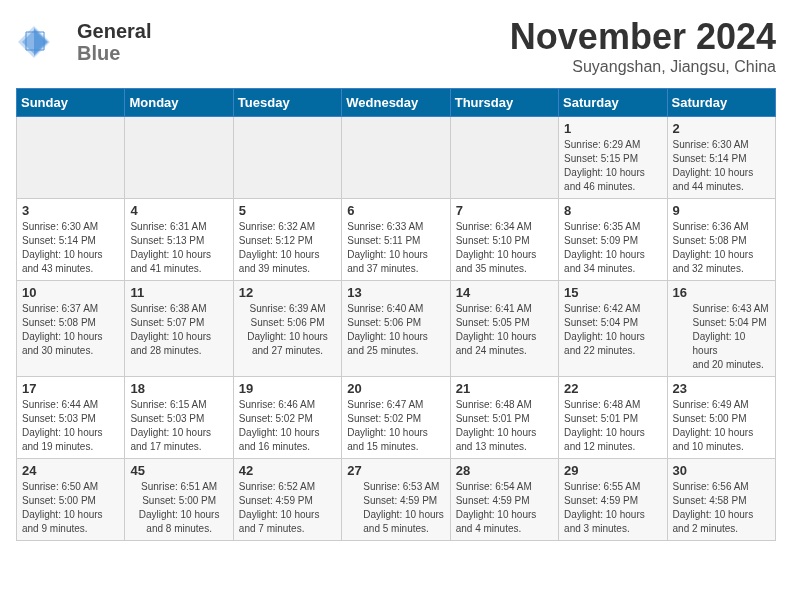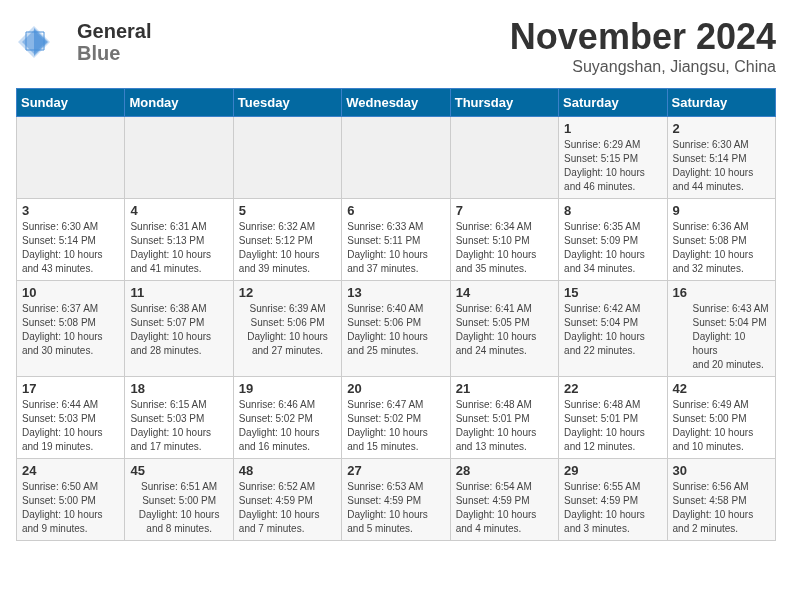--- a/index.html
+++ b/index.html
@@ -290,21 +290,21 @@
 and 13 minutes.</div>
         </td>
         <td>
           <span class="day-num">22</span>
           <div class="day-info" style="white-space: pre-line;">Sunrise: 6:48 AM
 Sunset: 5:01 PM
 Daylight: 10 hours
 and 12 minutes.</div>
         </td>
         <td>
-          <span class="day-num">42</span>
+          <span class="day-num">23</span>
           <div class="day-info" style="white-space: pre-line;">Sunrise: 6:49 AM
 Sunset: 5:00 PM
 Daylight: 10 hours
 and 10 minutes.</div>
         </td>
       </tr>
       <tr>
         <td>
           <span class="day-num">24</span>
           <div class="day-info" style="white-space: pre-line;">Sunrise: 6:50 AM
@@ -313,29 +313,29 @@
 and 9 minutes.</div>
         </td>
         <td>
           <span class="day-num">45</span>
           <div class="day-info" style="white-space: pre-line; text-align: center;">Sunrise: 6:51 AM
 Sunset: 5:00 PM
 Daylight: 10 hours
 and 8 minutes.</div>
         </td>
         <td>
-          <span class="day-num">48</span>
+          <span class="day-num">42</span>
           <div class="day-info" style="white-space: pre-line;">Sunrise: 6:52 AM
 Sunset: 4:59 PM
 Daylight: 10 hours
 and 7 minutes.</div>
         </td>
         <td>
           <span class="day-num">27</span>
-          <div class="day-info" style="white-space: pre-line;">Sunrise: 6:53 AM
+          <div class="day-info" style="white-space: pre-line; margin-left: 16px;">Sunrise: 6:53 AM
 Sunset: 4:59 PM
 Daylight: 10 hours
 and 5 minutes.</div>
         </td>
         <td>
           <span class="day-num">28</span>
           <div class="day-info" style="white-space: pre-line;">Sunrise: 6:54 AM
 Sunset: 4:59 PM
 Daylight: 10 hours
 and 4 minutes.</div>

